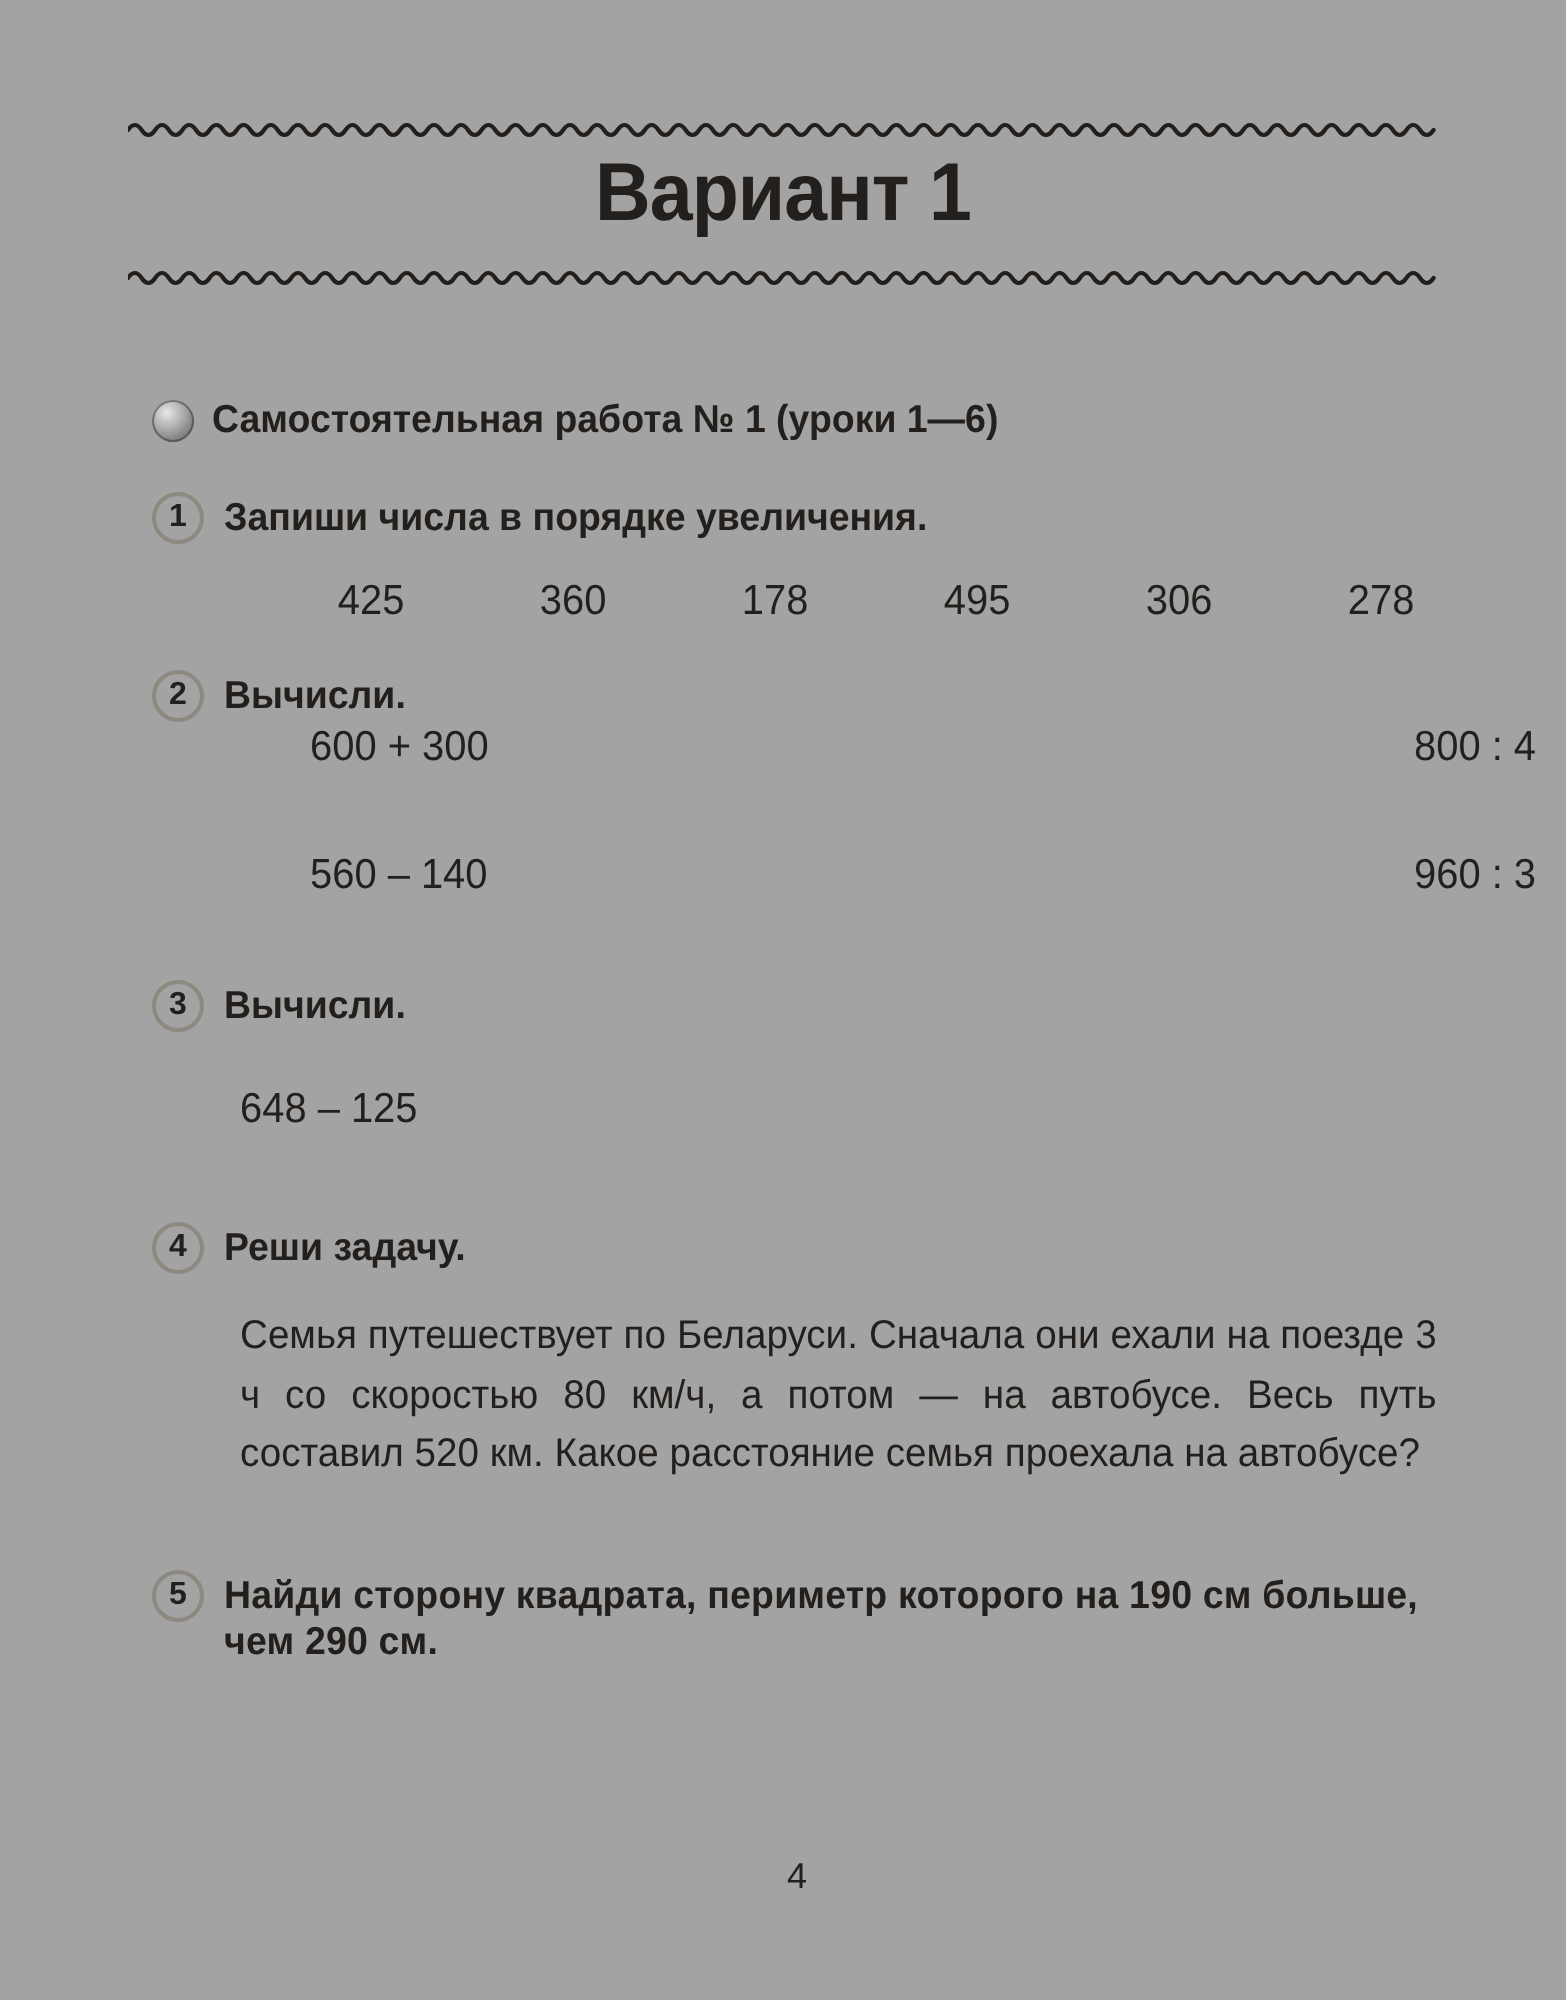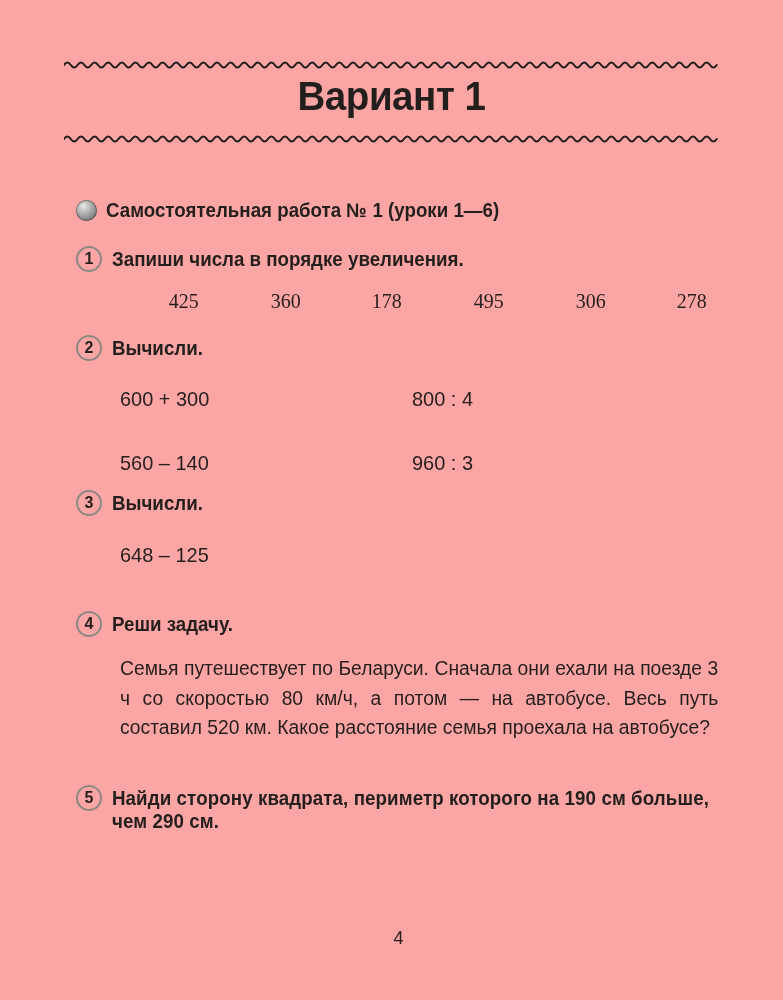--- a/index.html
+++ b/index.html
@@ -15,21 +15,21 @@
     overflow: hidden;
     font-family: "Liberation Sans", "DejaVu Sans", sans-serif;
     color: #231f1c;
     -webkit-font-smoothing: antialiased;
   }
 
   .page {
     position: relative;
     width: 783px;
     height: 1000px;
-    background: #fca5a5;
+    background: #a3a3a3;
   }
 
   
   .header {
     position: absolute;
     left: 0;
     top: 52px;
     width: 783px;
     height: 100px;
   }
@@ -166,20 +166,21 @@
     display: flex;
     height: 32px;
     align-items: baseline;
   }
   .expr-col-a {
     width: 292px;
     flex: 0 0 292px;
   }
   .expr-col-b {
     flex: 1 1 auto;
+    text-align: right;
   }
   .expr {
     font-size: 21px;
     font-weight: 400;
     color: #231f1c;
     line-height: 32px;
     white-space: pre;
     transform: scaleX(0.95);
     transform-origin: left center;
     display: inline-block;
@@ -255,35 +256,35 @@
     <span class="sphere"></span>
     <span class="section-title">Самостоятельная работа № 1 (уроки 1—6)</span>
   </div>
 
   <div class="task" style="top:247px;">
     <div class="task-head">
       <span class="badge">1</span>
       <span class="task-title">Запиши числа в порядке увеличения.</span>
     </div>
   </div>
-  <div class="numbers-row" style="top:288px;font-family:Liberation Serif, serif;">
+  <div class="numbers-row" style="top:288px;">
     <span>425</span>
     <span>360</span>
     <span>178</span>
     <span>495</span>
     <span>306</span>
     <span>278</span>
   </div>
 
   <div class="task" style="top:336px;">
     <div class="task-head">
       <span class="badge">2</span>
       <span class="task-title">Вычисли.</span>
     </div>
-    <div class="expr-grid" style="top:47px; position:absolute;">
+    <div class="expr-grid" style="top:22px; position:absolute;margin-left:35px;">
       <div class="expr-row">
         <div class="expr-col-a"><span class="expr">600 + 300</span></div>
         <div class="expr-col-b"><span class="expr">800 : 4</span></div>
       </div>
       <div class="expr-row">
       </div>
       <div class="expr-row">
         <div class="expr-col-a"><span class="expr">560 – 140</span></div>
         <div class="expr-col-b"><span class="expr">960 : 3</span></div>
       </div>

